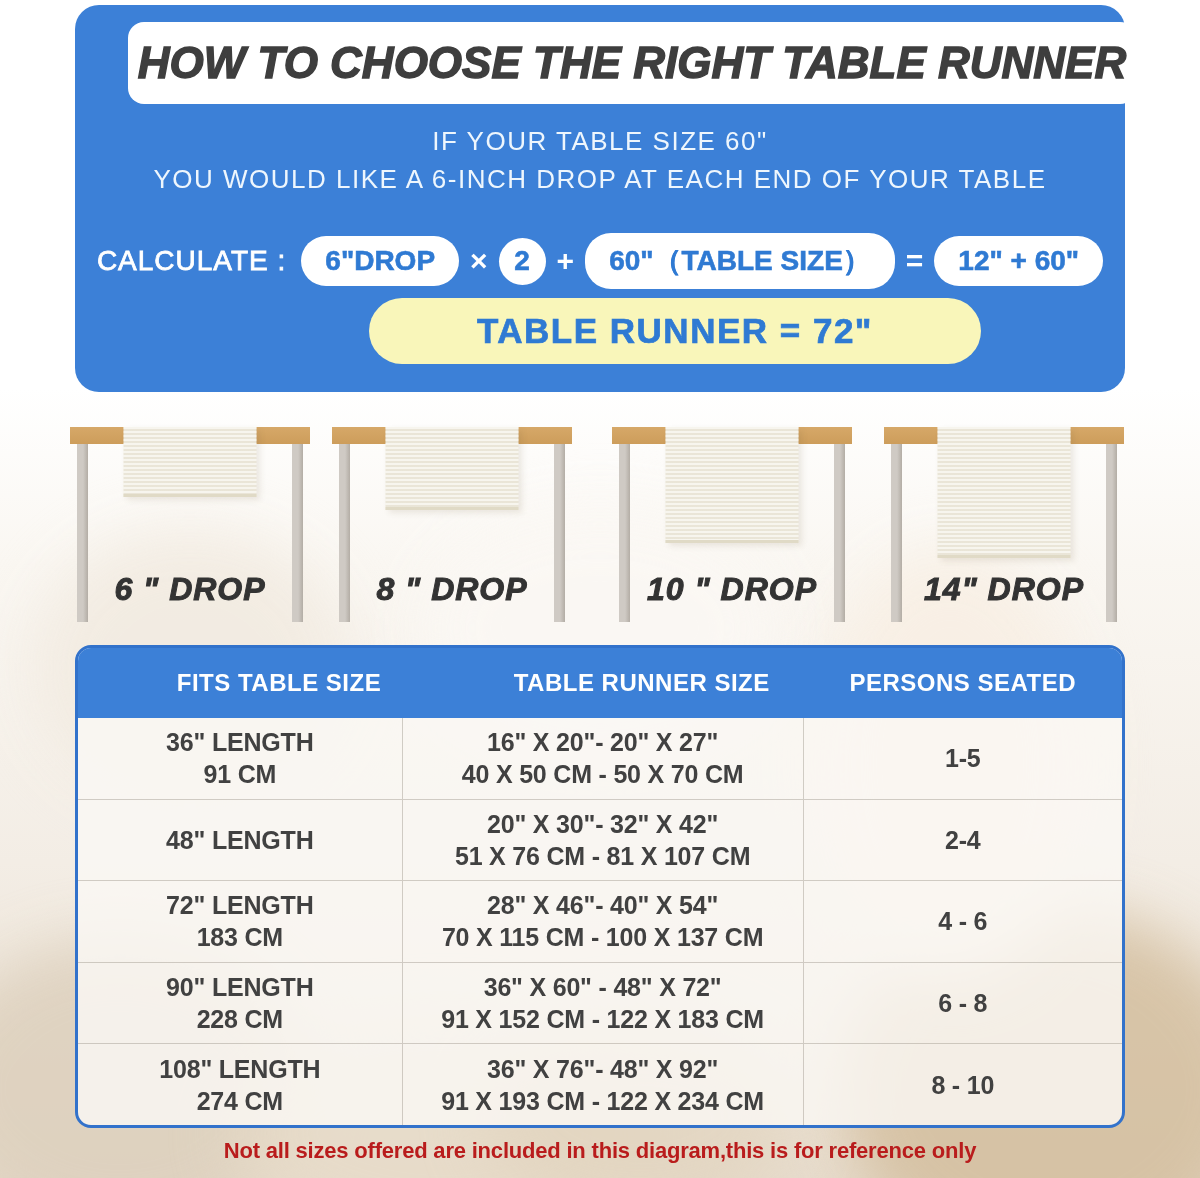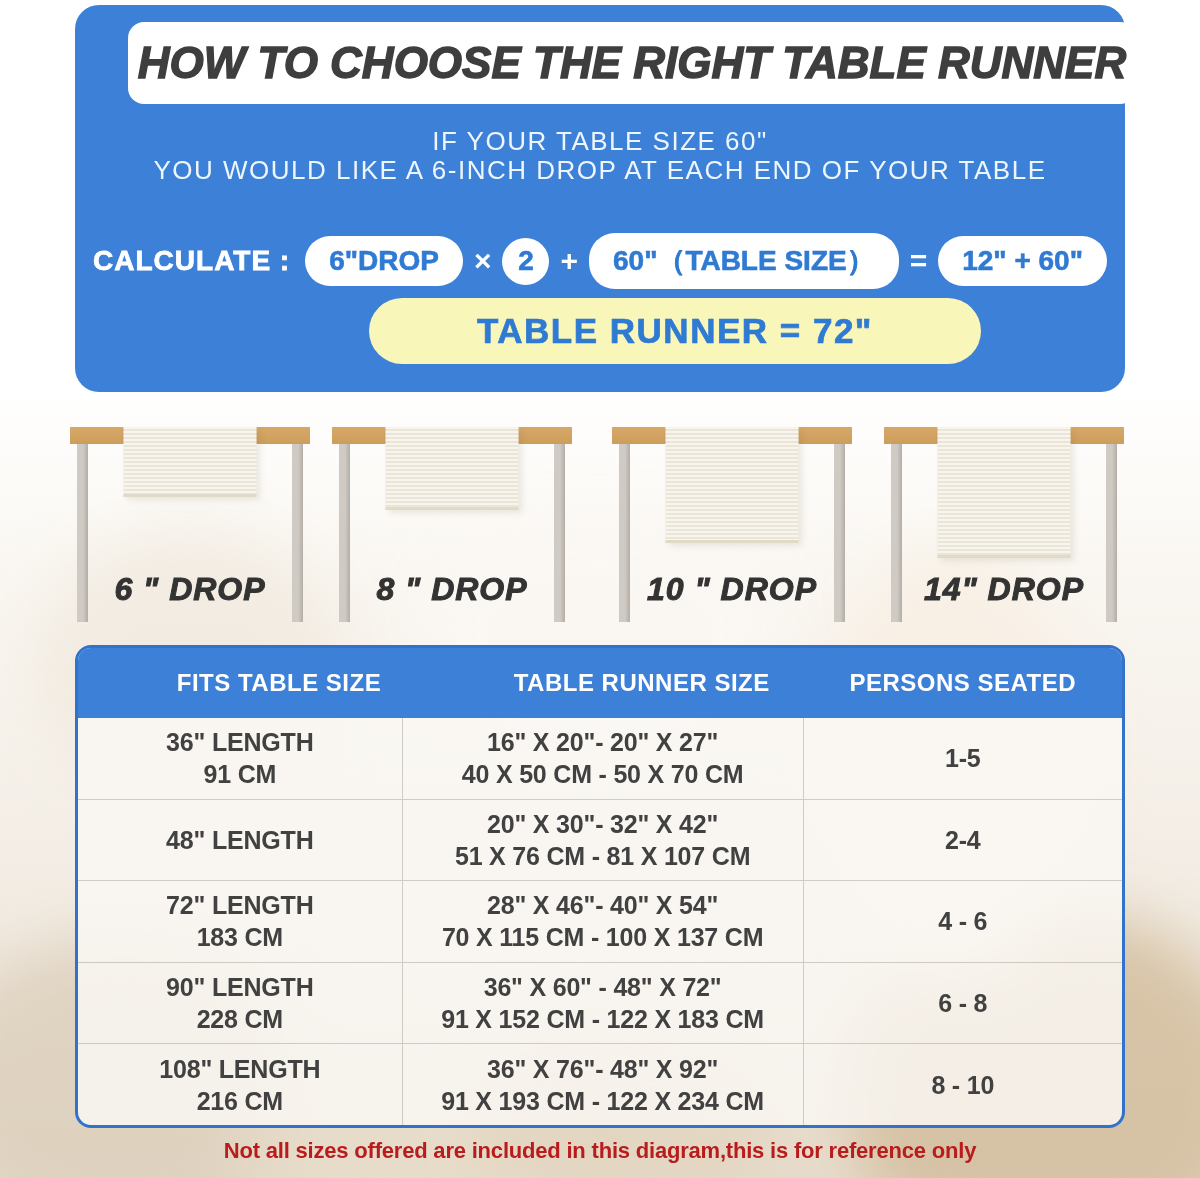--- a/index.html
+++ b/index.html
@@ -21,25 +21,25 @@
   
   .banner { position:absolute; left:75px; top:5px; width:1050px; height:387px;
     background:#3c80d7; border-radius:24px; }
   .title-bar { position:absolute; left:21px; top:17px; width:1008px; height:82px;
     background:#ffffff; border-radius:16px; display:flex; align-items:center; justify-content:center;margin-left:32px; }
   .title-text { font-size:44px; font-weight:bold; font-style:italic; color:#3e3e3e;
     -webkit-text-stroke:1.4px #3e3e3e; white-space:nowrap; letter-spacing:0; }
   .subtitle { position:absolute; left:0; width:100%; text-align:center; color:#eef6fd;
     font-size:26px; letter-spacing:1.5px; white-space:nowrap; }
   .sub1 { top:121px; }
-  .sub2 { top:150px; }
+  .sub2 { top:159px; }
 
   .calc-row { position:absolute; top:228px; left:0; width:100%;
     display:flex; align-items:center; justify-content:center; gap:11px; }
-  .calc-label { font-size:28px; font-weight:bold; color:#ffffff; letter-spacing:1px;
+  .calc-label { font-size:28px; font-weight:normal; color:#ffffff; letter-spacing:1px;
     -webkit-text-stroke:0.8px #ffffff; margin-right:4px; }
   .pill { background:#ffffff; border-radius:26px; color:#2f7ad3; font-weight:bold;
     font-size:28px; padding:9px 24px; white-space:nowrap; -webkit-text-stroke:0.6px #2f7ad3; }
   .op { color:#ffffff; font-size:30px; font-weight:bold; }
   .calc-circle { width:47px; height:47px; border-radius:50%; background:#ffffff; color:#2f7ad3;
     font-weight:bold; font-size:28px; display:flex; align-items:center; justify-content:center;
     -webkit-text-stroke:0.6px #2f7ad3; }
   .result-pill { position:absolute; top:293px; left:294px; width:612px; height:66px;
     background:#f9f6ba; border-radius:33px; display:flex; align-items:center; justify-content:center;
     color:#2f7ad3; font-size:35px; font-weight:bold; letter-spacing:1.5px;
@@ -197,21 +197,21 @@
         <div class="st-cell c2">
           <div>36" X 60" - 48" X 72"</div>
           <div>91 X 152 CM - 122 X 183 CM</div>
         </div>
         <div class="st-cell c3">6 - 8</div>
       </div>
 
       <div class="st-row">
         <div class="st-cell c1">
           <div>108" LENGTH</div>
-          <div>216 CM</div>
+          <div>274 CM</div>
         </div>
         <div class="st-cell c2">
           <div>36" X 76"- 48" X 92"</div>
           <div>91 X 193 CM - 122 X 234 CM</div>
         </div>
         <div class="st-cell c3">8 - 10</div>
       </div>
 
     </div>
   </div>

